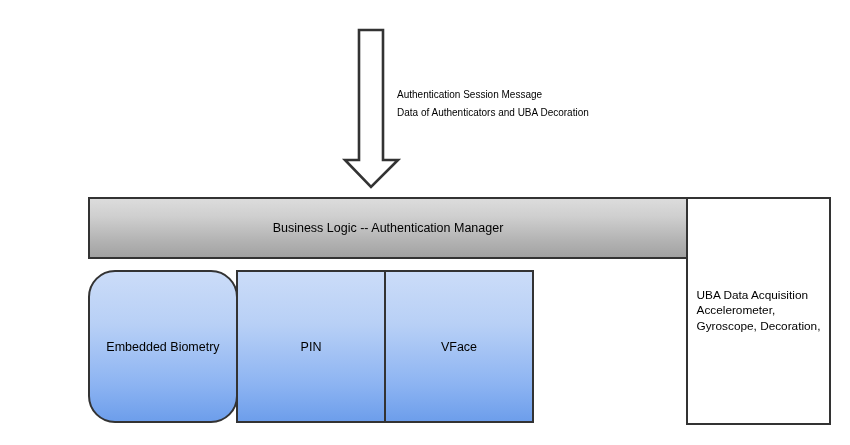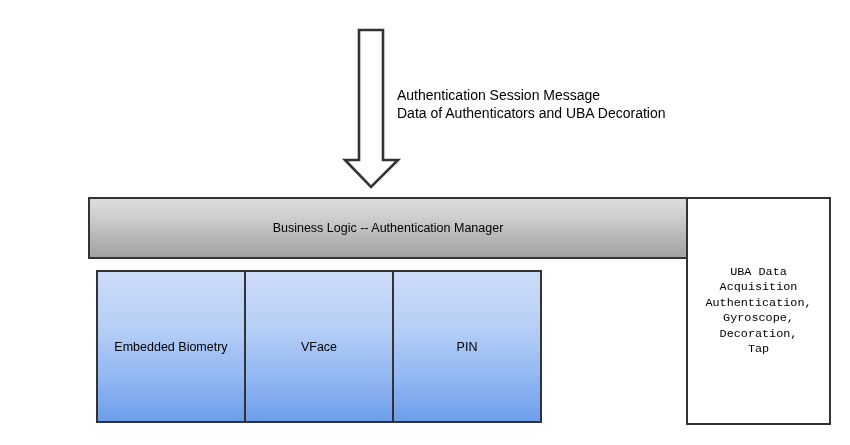--- a/index.html
+++ b/index.html
@@ -31,21 +31,21 @@
     width: 64px;
     height: 168px;
   }
   .arrow-wrap svg { display: block; }
 
   
   .msg-label {
     position: absolute;
     left: 397px;
     top: 86px;
-    font-size: 14px;
+    font-size: 10px;
     line-height: 18px;
     white-space: nowrap;
     text-align: left;
     color: #000000;
   }
   .msg-line { display: block; }
 
   
   .arch {
     position: absolute;
@@ -96,21 +96,21 @@
     height: 153px;
     box-sizing: border-box;
     border: 2px solid #333333;
     margin-left: -2px;
     margin-top: -2px;
     background: linear-gradient(to bottom, #cbdcf8 0%, #b8d0f6 35%, #8db4f2 75%, #6d9eeb 100%);
     display: flex;
     align-items: center;
     justify-content: center;
   }
-  .auth-cell:first-child { margin-left: 8px; }
+  .auth-cell:first-child { margin-left: 0; border-radius: 27px; }
   .auth-cell-label {
     font-size: 12.5px;
     color: #000000;
     text-align: center;
     padding: 0 6px;
   }
 
   .uba-panel {
     position: absolute;
     left: 600px;
@@ -121,24 +121,22 @@
     border: 2px solid #333333;
     margin-left: -2px;
     background: #ffffff;
     display: flex;
     align-items: center;
     justify-content: center;
   }
   .uba-text {
     font-size: 11.8px;
     line-height: 15.5px;
-    text-align: center;
     color: #000000;
     padding: 0 4px;
-    font-family: Liberation Mono, monospace;
   }
   .uba-line { display: block; }
 </style>
 </head>
 <body>
 
 <div id="canvas">
 
   <div class="arrow-wrap">
     <svg width="64" height="168" viewBox="0 0 64 168" xmlns="http://www.w3.org/2000/svg">
@@ -157,33 +155,32 @@
 
       <div class="biz-logic">
         <span class="biz-logic-label">Business Logic -- Authentication Manager</span>
       </div>
 
       <div class="auth-row">
         <div class="auth-cell">
           <span class="auth-cell-label">Embedded Biometry</span>
         </div>
         <div class="auth-cell">
-          <span class="auth-cell-label">VFace</span>
+          <span class="auth-cell-label">PIN</span>
         </div>
         <div class="auth-cell">
-          <span class="auth-cell-label">PIN</span>
+          <span class="auth-cell-label">VFace</span>
         </div>
       </div>
 
     </div>
 
     <div class="uba-panel">
       <div class="uba-text">
         <span class="uba-line">UBA Data Acquisition</span>
-        <span class="uba-line">Authentication,</span>
+        <span class="uba-line">Accelerometer,</span>
         <span class="uba-line">Gyroscope, Decoration,</span>
-        <span class="uba-line">Tap</span>
       </div>
     </div>
 
   </div>
 
 </div>
 
 </body></html>

